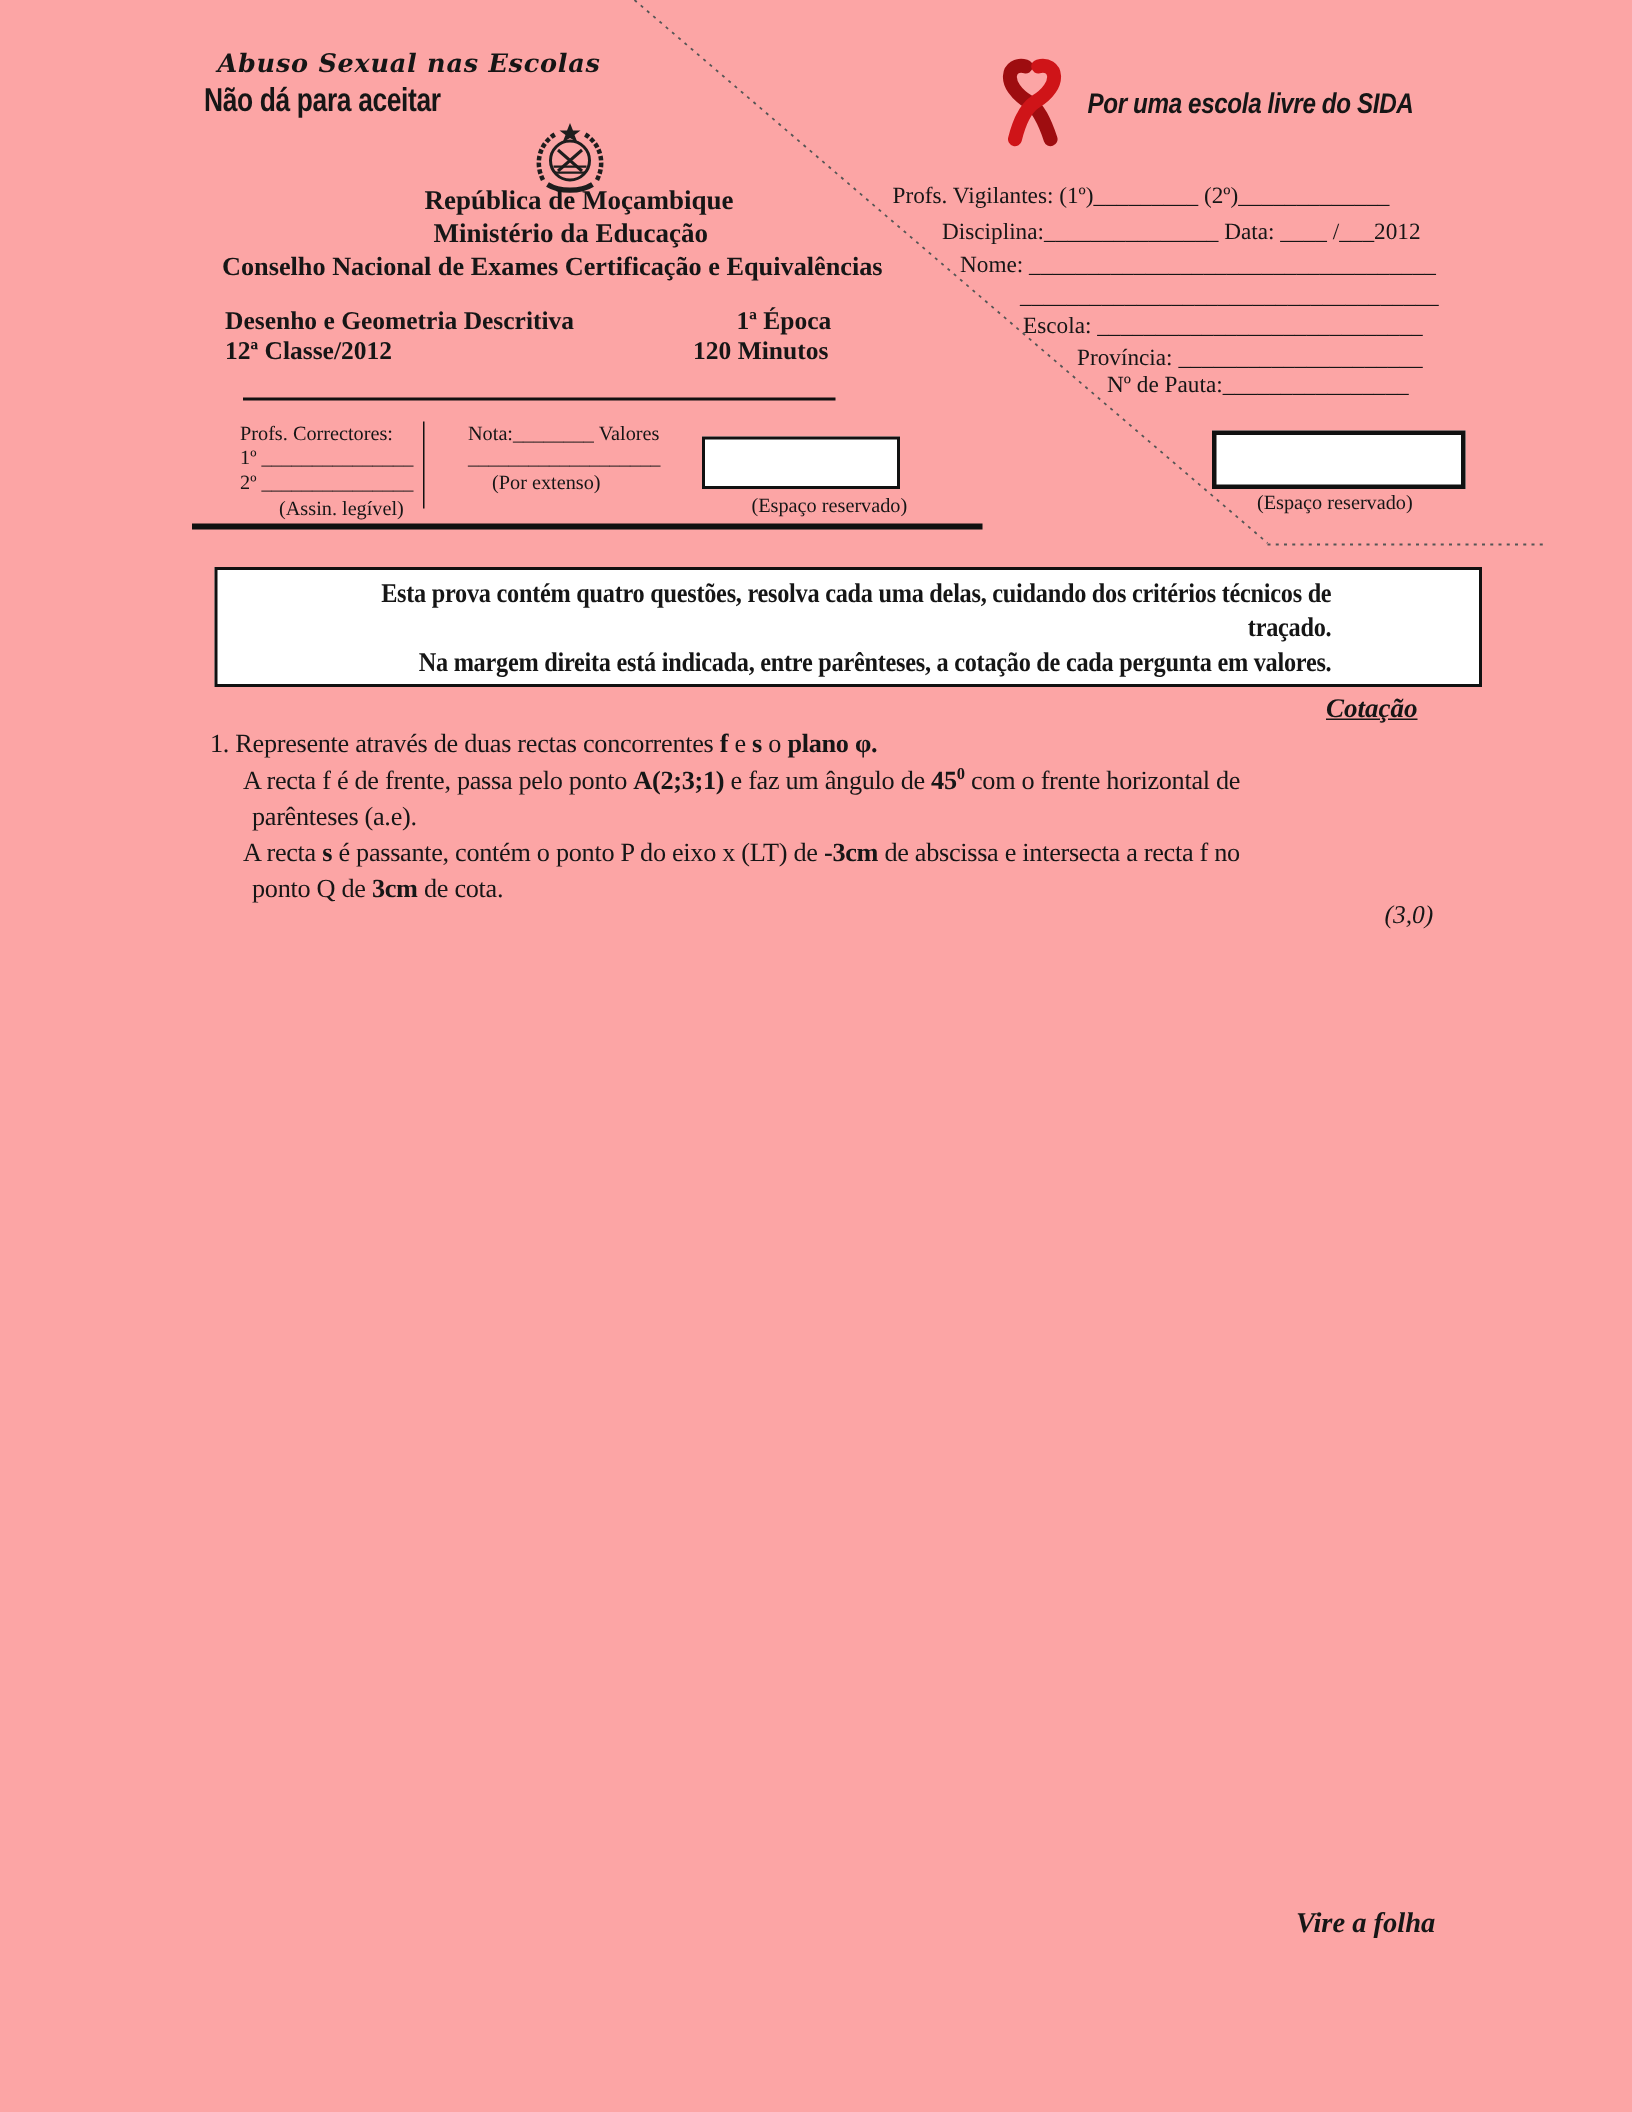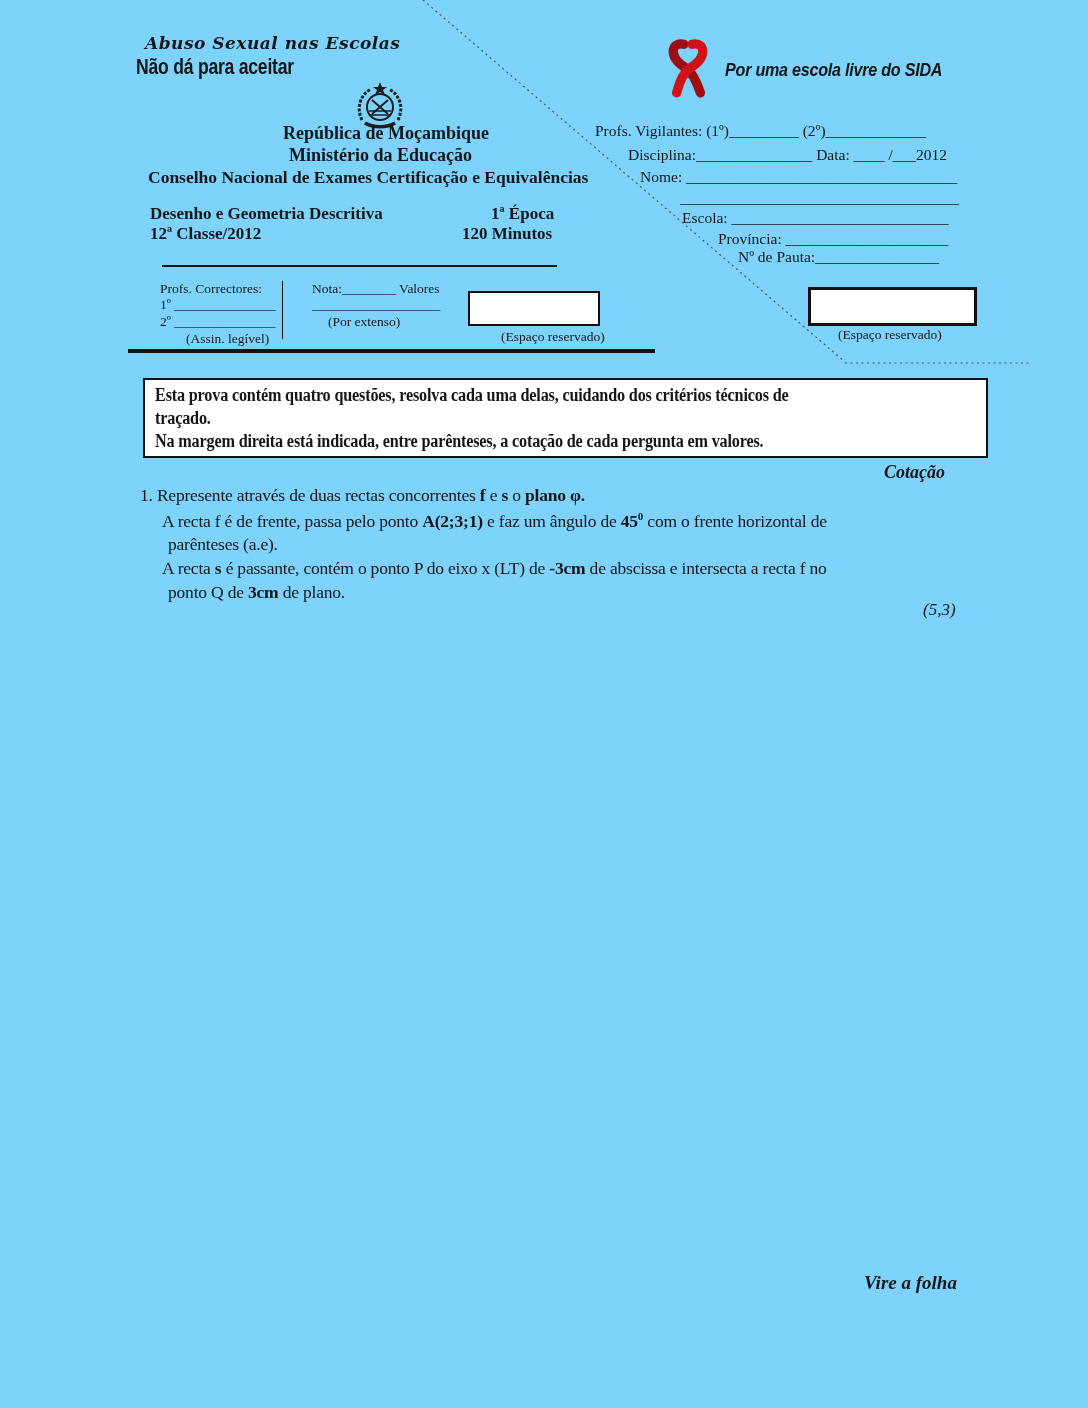--- a/index.html
+++ b/index.html
@@ -1,19 +1,19 @@
 <!DOCTYPE html>
 <html><head>
 <meta charset="utf-8">
 <style>
   html,body{margin:0;padding:0;background:#e8e8e8;}
   #page{
     position:relative;width:1088px;height:1408px;margin:0 auto;
-    background:#7dd3fc;overflow:hidden;
-    font-family:"Liberation Serif",serif;color:#161616;
+    background:#fca5a5;overflow:hidden;
+    font-family:"Liberation Serif",serif;color:#161616;text-align:right;
   }
   .abs{position:absolute;white-space:nowrap;}
   .b{font-weight:bold;}
   .i{font-style:italic;}
   .script{font-family:"DejaVu Serif",serif;font-style:italic;font-weight:bold;letter-spacing:.5px;}
   .impact{
     font-family:"Liberation Sans",sans-serif;font-weight:bold;
     display:inline-block;transform:scaleX(.8);transform-origin:0 50%;
     letter-spacing:-.3px;
   }
@@ -104,29 +104,29 @@
   </svg>
 
   <div class="rect" style="left:143px;top:378px;width:841px;height:76px;">
     <div style="padding:5px 17px 0 10px;">
       <div class="instr-line">Esta prova contém quatro questões, resolva cada uma delas, cuidando dos critérios técnicos de</div>
       <div class="instr-line" style="margin-top:2px;">traçado.</div>
       <div class="instr-line" style="margin-top:2px;">Na margem direita está indicada, entre parênteses, a cotação de cada pergunta em valores.</div>
     </div>
   </div>
 
-  <div class="abs b i" style="left:884px;top:462px;font-size:18px;">Cotação</div>
+  <div class="abs b i" style="left:884px;top:462px;font-size:18px;text-decoration:underline;">Cotação</div>
 
   <div class="abs q" style="left:140px;top:485px;"><span>1. Represente através de duas rectas concorrentes </span><span class="b">f</span><span> e </span><span class="b">s</span><span> o </span><span class="b">plano φ.</span></div>
 
   <div class="abs q" style="left:162px;top:510px;"><span>A recta f é de frente, passa pelo ponto </span><span class="b">A(2;3;1)</span><span> e faz um ângulo de </span><span class="b">45</span><sup>0</sup><span> com o frente horizontal de</span></div>
 
   <div class="abs q" style="left:168px;top:534px;">parênteses (a.e).</div>
 
   <div class="abs q" style="left:162px;top:558px;"><span>A recta </span><span class="b">s</span><span> é passante, contém o ponto P do eixo x (LT) de </span><span class="b">-3cm</span><span> de abscissa e intersecta a recta f no</span></div>
 
-  <div class="abs q" style="left:168px;top:582px;"><span>ponto Q de </span><span class="b">3cm</span><span> de plano.</span></div>
+  <div class="abs q" style="left:168px;top:582px;"><span>ponto Q de </span><span class="b">3cm</span><span> de cota.</span></div>
 
-  <div class="abs i" style="left:923px;top:600px;font-size:17px;">(5,3)</div>
+  <div class="abs i" style="left:923px;top:600px;font-size:17px;">(3,0)</div>
 
   <div class="abs b i" style="left:864px;top:1272px;font-size:19px;">Vire a folha</div>
 
 </div>
 
 </body></html>

